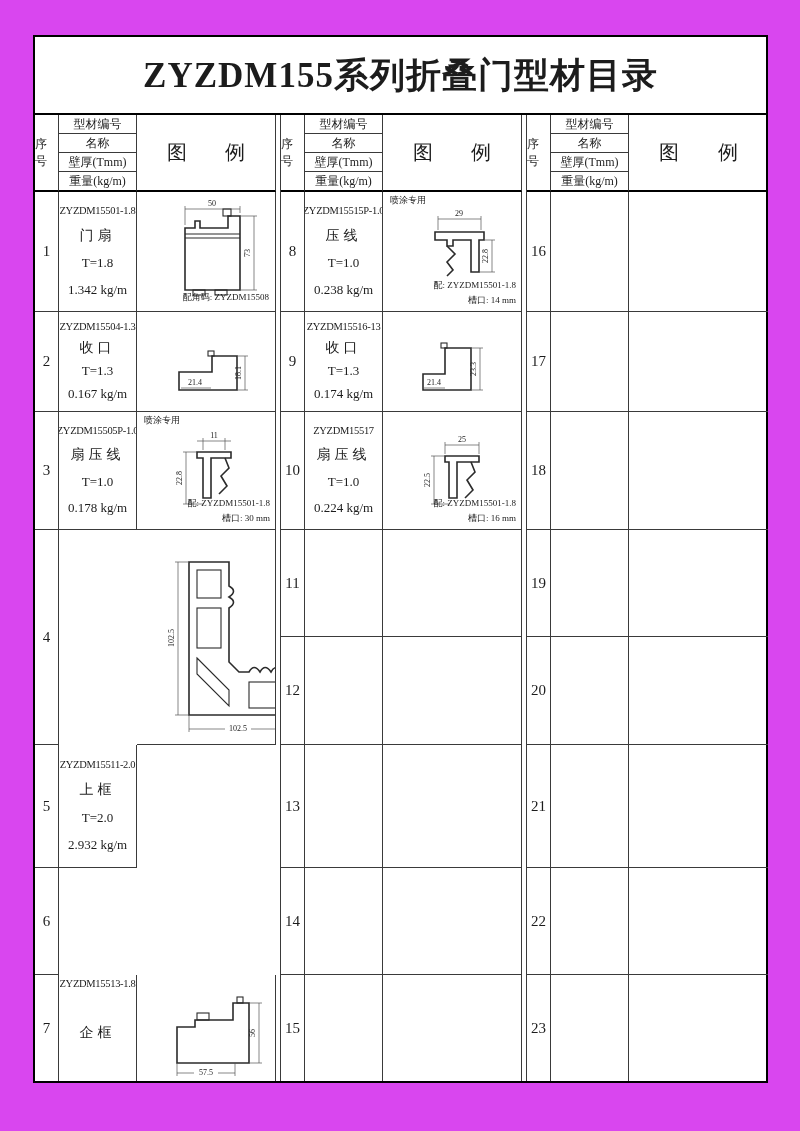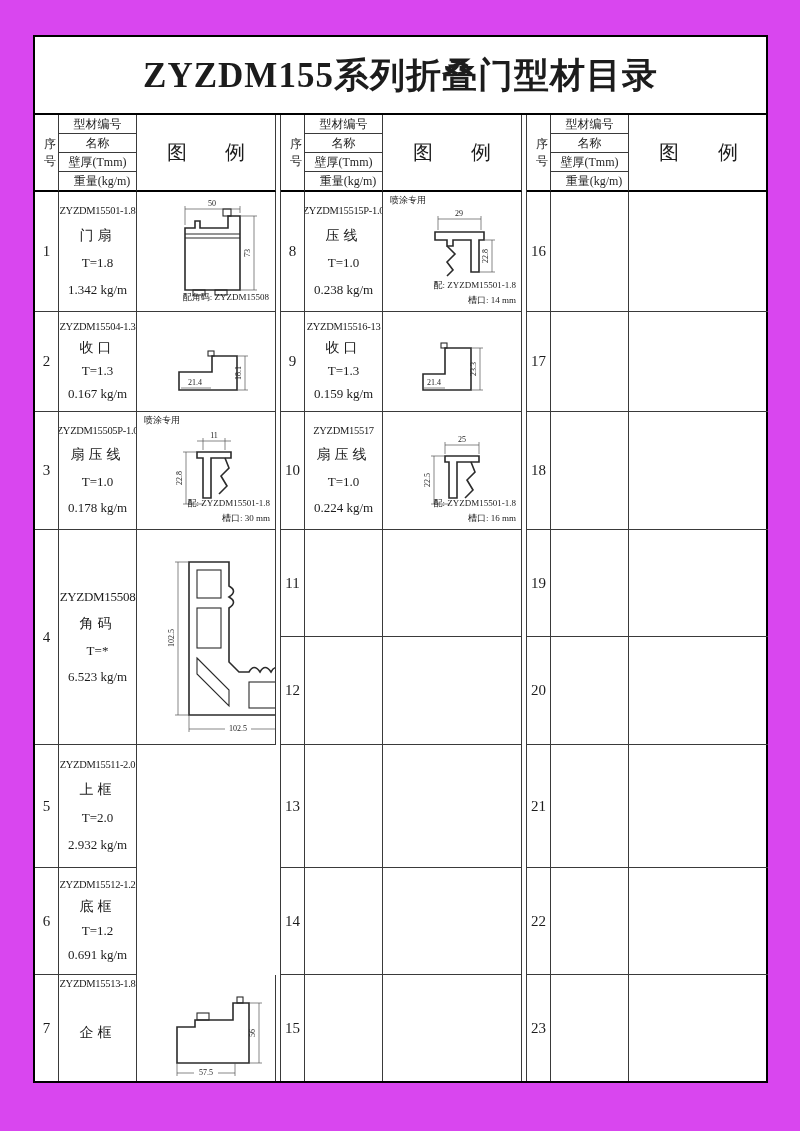--- a/index.html
+++ b/index.html
@@ -9,21 +9,21 @@
            border:2px solid #000;box-sizing:border-box;background:#fff;}
   .title-row{height:76px;border-bottom:2px solid #000;display:flex;align-items:center;justify-content:center;}
   .title-row h1{margin:0;font-size:35px;font-weight:bold;letter-spacing:1px;}
   .grid{display:grid;width:100%;
         grid-template-columns:24px 78px 139px 5px 24px 78px 139px 5px 24px 78px 139px;
         grid-template-rows:19px 19px 19px 20px 120px 100px 118px 107px 108px 123px 107px 106px;}
   .c{border-right:1px solid #3a3a3a;border-bottom:1px solid #3a3a3a;box-sizing:border-box;
      display:flex;align-items:center;justify-content:center;overflow:hidden;}
   .no-r{border-right:none;}
   .no-b{border-bottom:none;gap:35px;}
-  .hb{border-bottom:2px solid #000;padding-left:9px;}
+  .hb{border-bottom:2px solid #000;}
   .sep{border-right:1px solid #3a3a3a;border-bottom:none;box-sizing:border-box;background:#fff;}
   .hseq{font-size:12px;}
   .hinfo{font-size:12px;}
   .hlegend{font-size:20px;justify-content:space-between;padding:0 30px;}
   .seqcell{font-size:15px;}
   .infocell{flex-direction:column;justify-content:space-evenly;padding:3px 1px;}
   .code{font-size:10.5px;letter-spacing:-0.3px;white-space:nowrap;}
   .pname{font-size:14px;letter-spacing:4px;white-space:nowrap;}
   .pthick{font-size:13px;}
   .pweight{font-size:13px;}
@@ -136,26 +136,20 @@
         <text class="dimtxt" x="45" y="66" text-anchor="middle" transform="rotate(-90 45 66)">22.8</text>
       </svg>
       <span class="special">喷涂专用</span>
       <div class="notes2">
         <div>配: ZYZDM15501-1.8</div>
         <div>槽口: 30 mm</div>
       </div>
     </div>
 
     <div class="c seqcell" style="grid-area:8/1/10/2">4</div>
-    <div class="c infocell" style="grid-area:8/2/10/3;justify-content:center;gap:10px">
-      <span class="code" style="font-size:13px">ZYZDM15508</span>
-      <span class="pname">角码</span>
-      <span class="pthick">T=*</span>
-      <span class="pweight">6.523 kg/m</span>
-    </div>
     <div class="c legendcell" style="grid-area:8/3/10/4">
       <svg width="139" height="215" viewBox="0 0 139 215">
         <path class="fig-outline" d="M52,32 H92 V56 q9,5 0,11 q9,5 0,11 V132 L102,142 H112 q5,-9 11,0 q5,-9 11,0 q5,-9 11,0 H150 V185 H52 Z"></path>
         <rect class="fig-thin" x="60" y="40" width="24" height="28"></rect>
         <rect class="fig-thin" x="60" y="78" width="24" height="40"></rect>
         <path class="fig-thin" d="M60,128 L92,160 L92,176 L60,144 Z"></path>
         <rect class="fig-thin" x="112" y="152" width="30" height="26"></rect>
         <path class="dim" d="M52,32 H38 M52,185 H38 M41,32 V185"></path>
         <text class="dimtxt" x="37" y="108" text-anchor="middle" transform="rotate(-90 37 108)">102.5</text>
         <path class="dim" d="M52,185 V202 M150,185 V202 M52,199 H150"></path>
@@ -168,26 +162,20 @@
 
     <div class="c seqcell" style="grid-area:10/1/11/2">5</div>
     <div class="c infocell" style="grid-area:10/2/11/3">
       <span class="code">ZYZDM15511-2.0</span>
       <span class="pname">上框</span>
       <span class="pthick">T=2.0</span>
       <span class="pweight">2.932 kg/m</span>
     </div>
 
     <div class="c seqcell" style="grid-area:11/1/12/2">6</div>
-    <div class="c infocell" style="grid-area:11/2/12/3">
-      <span class="code">ZYZDM15512-1.2</span>
-      <span class="pname">底框</span>
-      <span class="pthick">T=1.2</span>
-      <span class="pweight">0.691 kg/m</span>
-    </div>
 
     <div class="c seqcell no-b" style="grid-area:12/1/13/2">7</div>
     <div class="c infocell no-b" style="grid-area:12/2/13/3">
       <span class="code">ZYZDM15513-1.8</span>
       <span class="pname">企框</span>
       <span class="pthick">T=1.8</span>
       <span class="pweight">1.147 kg/m</span>
     </div>
     <div class="c legendcell no-b" style="grid-area:12/3/13/4">
       <svg width="139" height="106" viewBox="0 0 139 106">
@@ -223,21 +211,21 @@
         <div>配: ZYZDM15501-1.8</div>
         <div>槽口: 14 mm</div>
       </div>
     </div>
 
     <div class="c seqcell" style="grid-area:6/5/7/6">9</div>
     <div class="c infocell" style="grid-area:6/6/7/7">
       <span class="code">ZYZDM15516-13</span>
       <span class="pname">收口</span>
       <span class="pthick">T=1.3</span>
-      <span class="pweight">0.159 kg/m</span>
+      <span class="pweight">0.174 kg/m</span>
     </div>
     <div class="c legendcell" style="grid-area:6/7/7/8">
       <svg width="139" height="100" viewBox="0 0 139 100">
         <path class="fig-outline" d="M40,62 H62 V36 H88 V78 H40 Z"></path>
         <rect class="fig-thin" x="58" y="31" width="6" height="5"></rect>
         <text class="dimtxt" x="51" y="73" text-anchor="middle">21.4</text>
         <path class="dim" d="M40,76 H62"></path>
         <path class="dim" d="M88,36 H100 M88,78 H100 M97,36 V78"></path>
         <text class="dimtxt" x="93" y="57" text-anchor="middle" transform="rotate(-90 93 57)">23.3</text>
       </svg>

